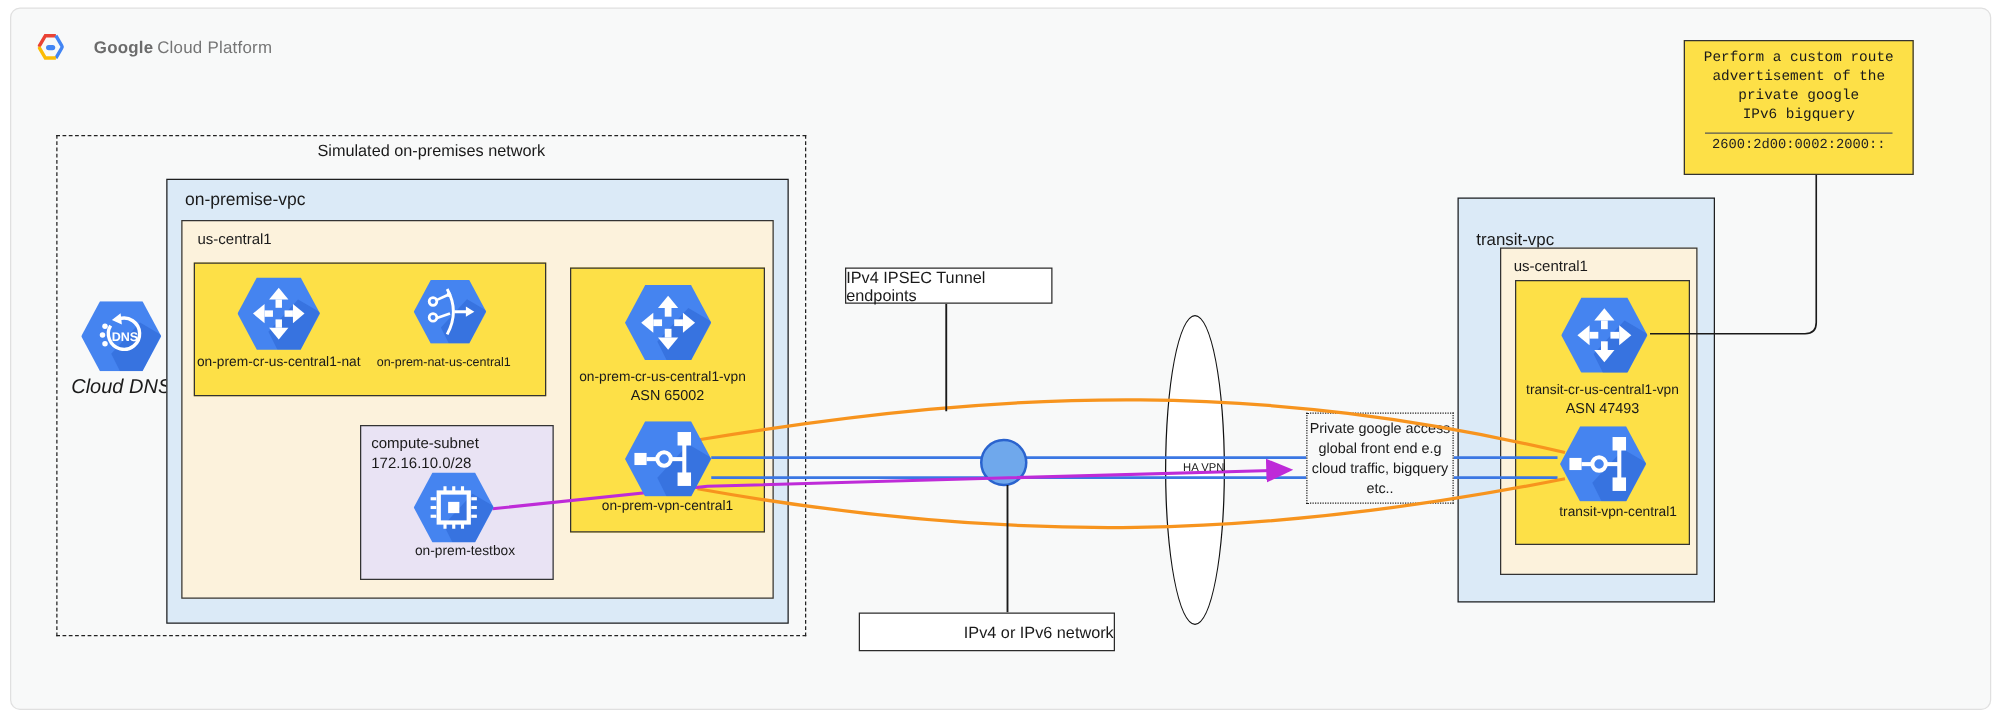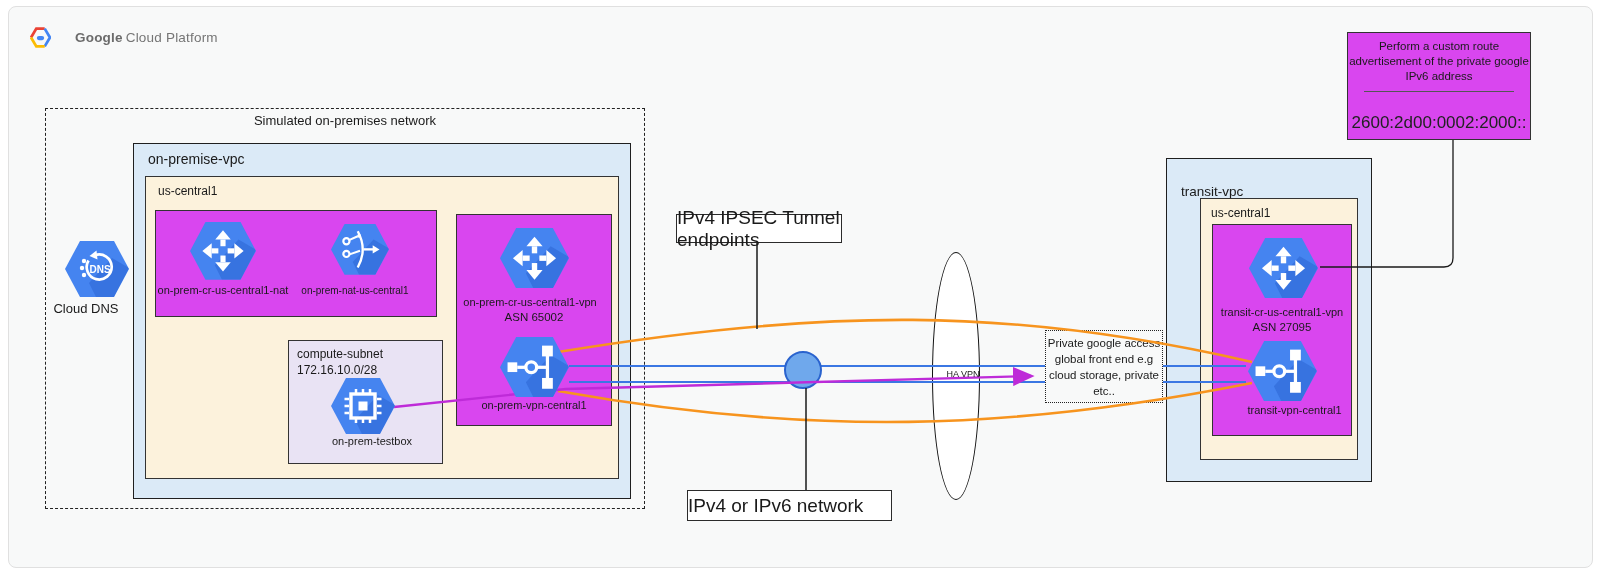--- a/index.html
+++ b/index.html
@@ -10,24 +10,24 @@
   .box{position:absolute;box-sizing:border-box;}
   .lbl{position:absolute;white-space:nowrap;}
   .cap{position:absolute;text-align:center;white-space:nowrap;}
   .logo{position:absolute;left:30px;top:27px;display:flex;align-items:center;gap:24px;}
   .logo-text{font-size:13.5px;color:#757575;letter-spacing:.2px;}
   .logo-text b{font-weight:600;color:#6b6b6b;margin-right:3px;}
   .dashed-box{border:1.6px dashed #222;background:transparent;}
   .dotted-box{border:1.6px dotted #222;background:#F8F9F9;text-align:center;
     font-size:11.5px;line-height:16px;padding-top:4px;z-index:4;}
   .label-box{background:#fff;border:1px solid #2b2b2b;display:flex;align-items:center;
-    justify-content:flex-start;font-size:19px;z-index:6;}
+    justify-content:flex-end;font-size:13px;z-index:6;}
   .vpc{background:#DBEAF7;border:1px solid #1f1f1f;}
   .region{background:#FCF2DC;border:1px solid #333;}
-  .white-box{background:#d946ef;border:1px solid #333;}
+  .white-box{background:#fde047;border:1px solid #333;font-family:Liberation Mono, monospace;}
   .subnet{background:#E9E3F4;border:1px solid #333;}
   .ellipse{position:absolute;left:932px;top:252px;width:46px;height:246px;background:#fff;
     border:1.5px solid #111;border-radius:50%;z-index:2;}
   .icon{position:absolute;z-index:6;line-height:0;}
   .icon svg{display:block;width:100%;height:auto;}
   svg.layer{position:absolute;left:0;top:0;pointer-events:none;}
   #under{z-index:3;} #top{z-index:5;}
   .z7{z-index:7;}
 </style>
 </head>
@@ -59,21 +59,21 @@
        <polygon points="0,28 15,0 49,0 64,28 49,56 15,56" fill="#4584F0"></polygon>
        <polygon points="24,42 47,17 64,27 49,56 31,56" fill="#2A62CF" opacity="0.5" clip-path="url(#hx0)"></polygon>
        <circle cx="19" cy="20" r="2.2" fill="#fff"></circle>
       <circle cx="17" cy="27" r="2.2" fill="#fff"></circle>
       <circle cx="19" cy="34" r="2.2" fill="#fff"></circle>
       <path d="M23.5,19.5 A12.5,12.5 0 1 0 30,14.2" fill="none" stroke="#fff" stroke-width="2.7"></path>
       <polygon points="31.5,9.5 24.5,15 32.5,18.5" fill="#fff"></polygon>
       <text x="35" y="31.8" font-size="10" font-weight="bold" fill="#fff" text-anchor="middle" font-family="Liberation Sans, sans-serif">DNS</text>
      </svg>
     </span>
-  <div class="cap" style="left:34px;top:301px;width:104px;font-size:13px;">Cloud DNS</div>
+  <div class="cap" style="left:45px;top:301px;width:104px;font-size:16px;font-style:italic;">Cloud DNS</div>
 
   <div class="box vpc" style="left:133px;top:143px;width:498px;height:356px;"></div>
   <div class="lbl" style="left:148px;top:151px;font-size:14px;">on-premise-vpc</div>
 
   <div class="box region" style="left:145px;top:176px;width:474px;height:303px;"></div>
   <div class="lbl" style="left:158px;top:184px;font-size:12px;">us-central1</div>
 
   <div class="box white-box" style="left:155px;top:210px;width:282px;height:107px;"></div>
   <span class="icon" style="left:190px;top:222px;width:66px;">
       <svg viewBox="0 0 64 56">
@@ -208,21 +208,21 @@
 
   <svg id="under" class="layer" width="1600" height="573">
     <line x1="569" y1="366" x2="1246" y2="366" stroke="#3B77E3" stroke-width="2.2"></line>
     <line x1="569" y1="382" x2="1246" y2="382" stroke="#3B77E3" stroke-width="2.2"></line>
     <circle cx="803" cy="370" r="18" fill="#6FA8EC" stroke="#2A63CE" stroke-width="2"></circle>
   </svg>
 
   <div class="box dotted-box" style="left:1045px;top:330px;width:118px;height:73px;">
     <div>Private google access</div>
     <div>global front end e.g</div>
-    <div>cloud storage, private</div>
+    <div>cloud traffic, bigquery</div>
     <div>etc..</div>
   </div>
 
   <svg id="top" class="layer" width="1600" height="573">
     <defs>
       <marker id="arrP" markerWidth="9" markerHeight="8" refX="7.5" refY="4" orient="auto">
         <polygon points="0,0 9,4 0,8" fill="#BE2BD8"></polygon>
       </marker>
     </defs>
     <path d="M558,352 C820,309 1010,306 1252,362" fill="none" stroke="#F7941E" stroke-width="2.6"></path>
@@ -267,21 +267,21 @@
           <polygon points="32,8 24.5,17 39.5,17" fill="#fff"></polygon>
           <rect x="29.5" y="17" width="5" height="6.5" fill="#fff"></rect>
         </g>
         <g transform="rotate(270 32 28)">
           <polygon points="32,8 24.5,17 39.5,17" fill="#fff"></polygon>
           <rect x="29.5" y="17" width="5" height="6.5" fill="#fff"></rect>
         </g>
      </svg>
     </span>
   <div class="cap" style="left:1214px;top:306px;width:136px;font-size:11px;">transit-cr-us-central1-vpn</div>
-  <div class="cap" style="left:1214px;top:321px;width:136px;font-size:11.5px;">ASN 27095</div>
+  <div class="cap" style="left:1214px;top:321px;width:136px;font-size:11.5px;">ASN 47493</div>
   <span class="icon" style="left:1248px;top:341px;width:69px;">
       <svg viewBox="0 0 64 56">
        <defs>
           <clipPath id="hx7">
             <polygon points="0,28 15,0 49,0 64,28 49,56 15,56"></polygon>
           </clipPath>
         </defs>
        <polygon points="0,28 15,0 49,0 64,28 49,56 15,56" fill="#4584F0"></polygon>
        <polygon points="24,42 47,17 64,27 49,56 31,56" fill="#2A62CF" opacity="0.5" clip-path="url(#hx7)"></polygon>
        <rect x="7" y="23.5" width="9" height="9" fill="#fff"></rect>
@@ -291,17 +291,17 @@
       <rect x="42.5" y="13" width="3" height="30" fill="#fff"></rect>
       <rect x="39" y="8" width="10" height="10" fill="#fff"></rect>
       <rect x="39" y="38" width="10" height="10" fill="#fff"></rect>
      </svg>
     </span>
   <div class="cap" style="left:1214px;top:404px;width:161px;font-size:11px;">transit-vpn-central1</div>
 
   <div class="box white-box" style="left:1347px;top:32px;width:184px;height:108px;text-align:center;font-size:11.5px;line-height:15px;padding-top:6px;z-index:6;">
     <div>Perform a custom route</div>
     <div>advertisement of the private google</div>
-    <div>IPv6 address</div>
+    <div>IPv6 bigquery</div>
     <div style="border-top:1px solid #555;width:150px;margin:7px auto 0 auto;"></div>
-    <div style="margin-top:23px;font-size:17px;color:#222;">2600:2d00:0002:2000::</div>
+    <div style="margin-top:2px;font-size:11px;color:#222;">2600:2d00:0002:2000::</div>
   </div>
 </div>
 
 </body></html>

